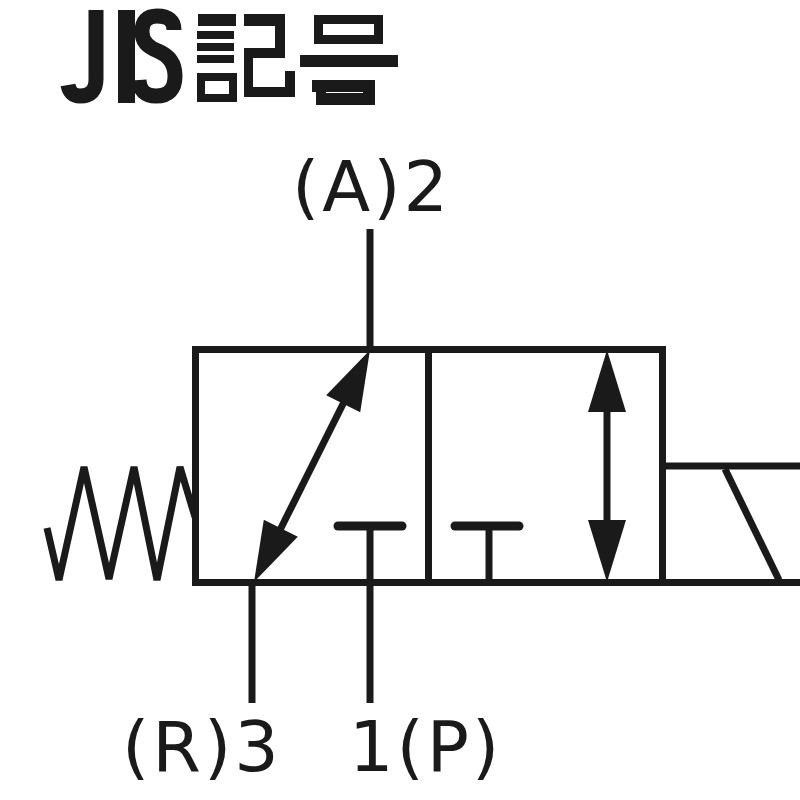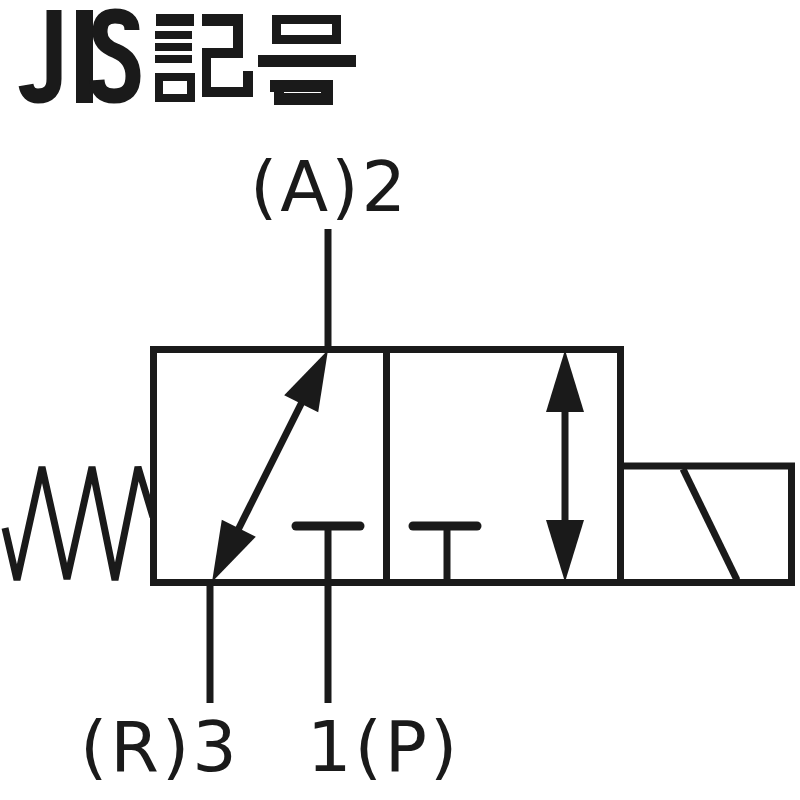--- a/index.html
+++ b/index.html
@@ -9,20 +9,21 @@
     width: 800px;
     height: 800px;
     overflow: hidden;
     font-family: "DejaVu Sans", "Liberation Sans", sans-serif;
   }
   .stage {
     position: relative;
     width: 672px;
     height: 800px;
     background: #ffffff;
+    padding-left: 42px;
   }
   svg { display: block; }
   .ink-fill   { fill: #1a1a1a; stroke: none; }
   .ink-line   { stroke: #1a1a1a; stroke-width: 7; fill: none; }
   .ink-line-thick { stroke: #1a1a1a; stroke-width: 9; fill: none; stroke-linecap: round; }
   .port-text  {
     fill: #1a1a1a;
     font-family: "DejaVu Sans", "Liberation Sans", sans-serif;
     font-size: 70px;
     letter-spacing: 3px;

